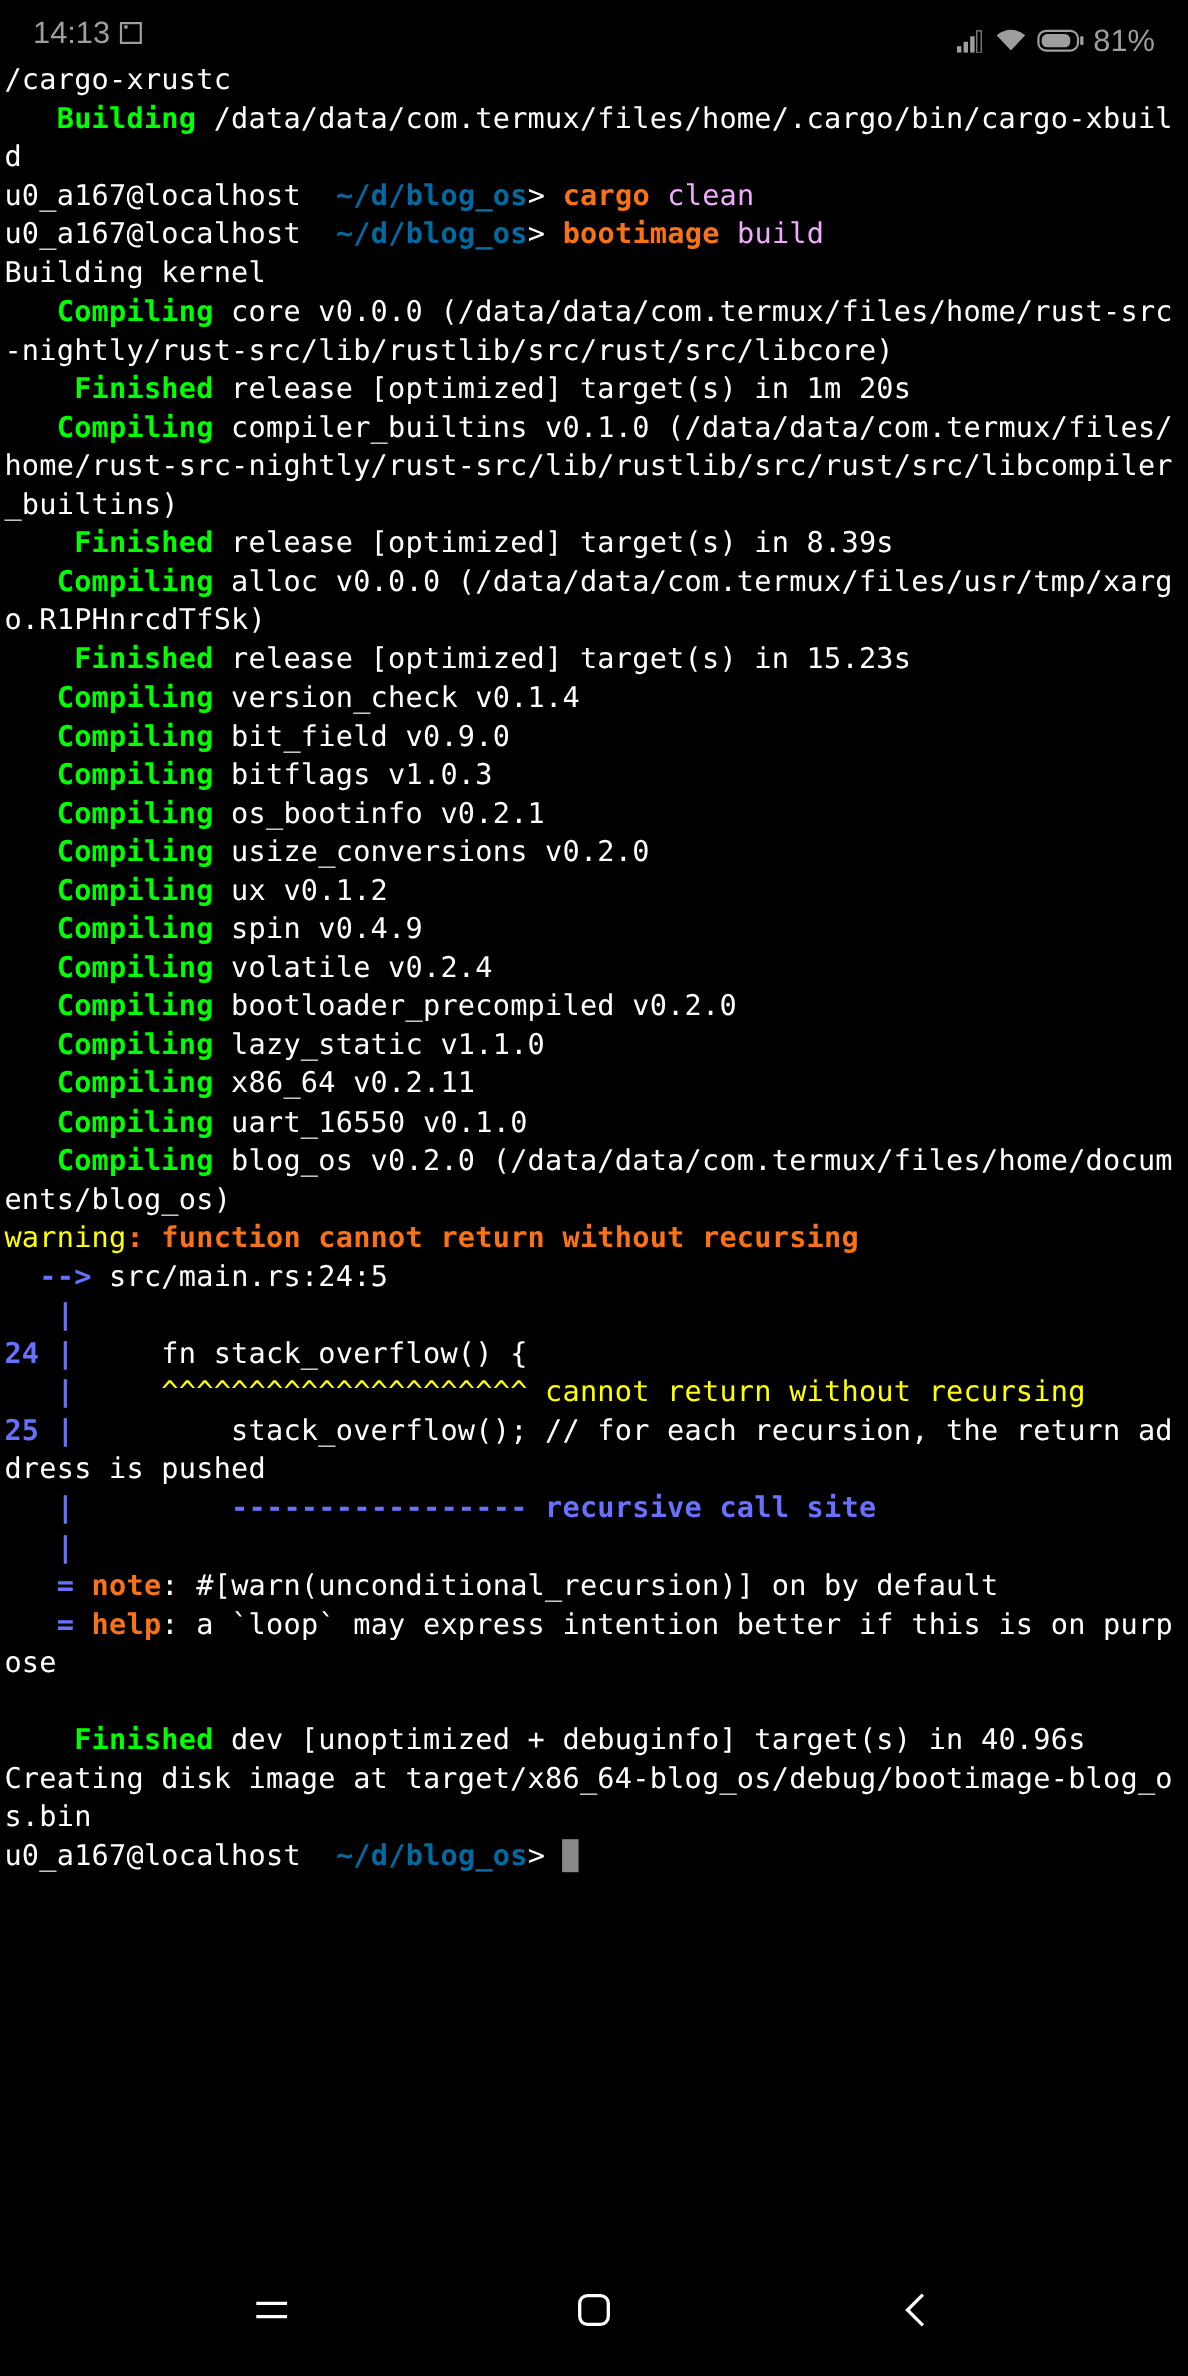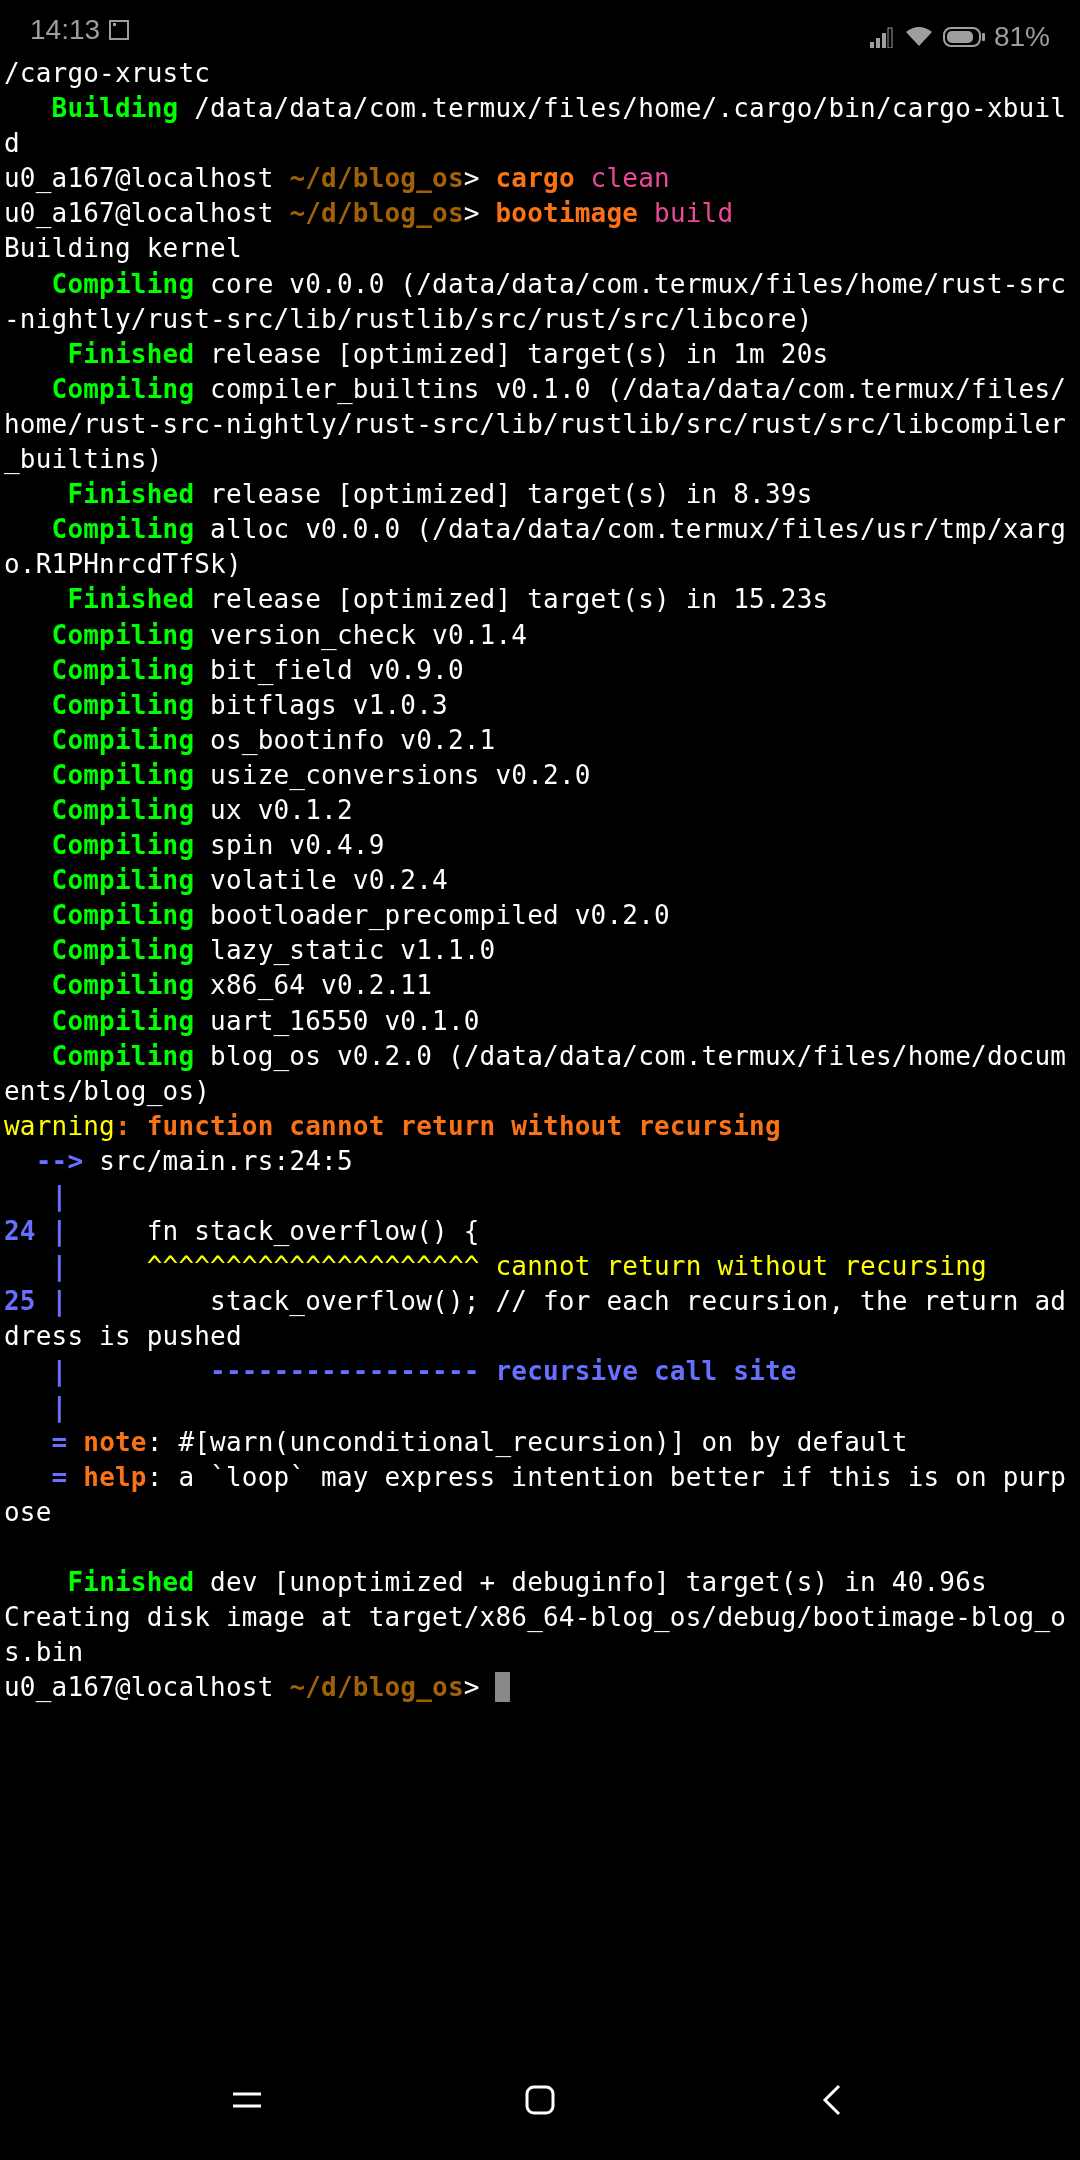--- a/index.html
+++ b/index.html
@@ -43,22 +43,22 @@
       display: inline-flex;
       align-items: center;
     }
     .terminal {
       padding: 0 4px;
       white-space: pre-wrap;
       word-break: break-all;
       letter-spacing: 0.2px;
     }
     .gb { color: #00ff00; font-weight: bold; }
-    .c { color: #ec4899; }
-    .cb { color: #a16207; font-weight: bold; }
+    .c { color: #f0abfc; }
+    .cb { color: #0369a1; font-weight: bold; margin-left: 16px; }
     .y { color: #ffff00; font-weight: normal; }
     .bb { color: #6871ff; font-weight: bold; }
     .w { color: #ffffff; }
     .wb { color: #f97316; font-weight: bold; }
     .cursor {
       display: inline-block;
       width: 15px;
       height: 30px;
       background: #888;
       vertical-align: text-bottom;

